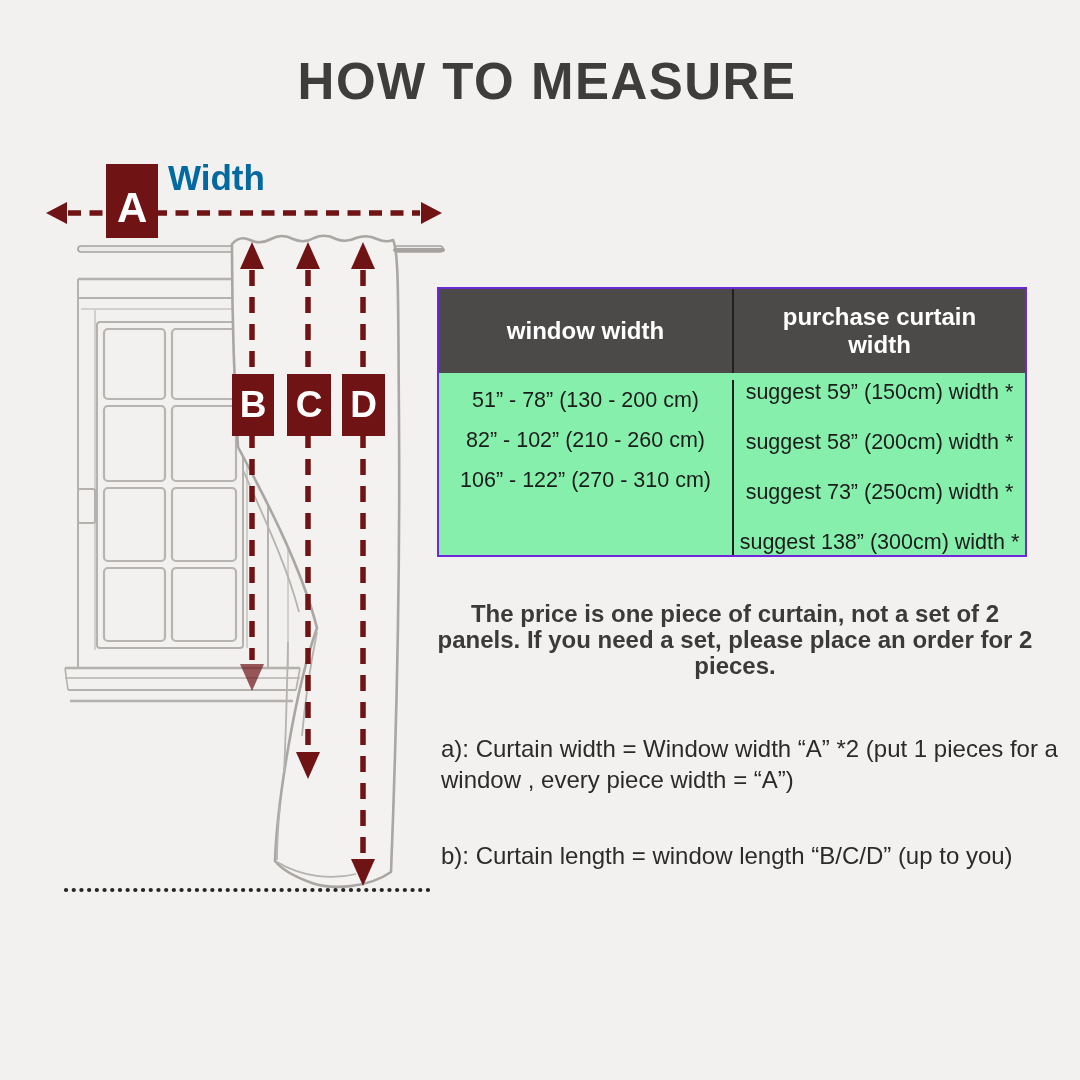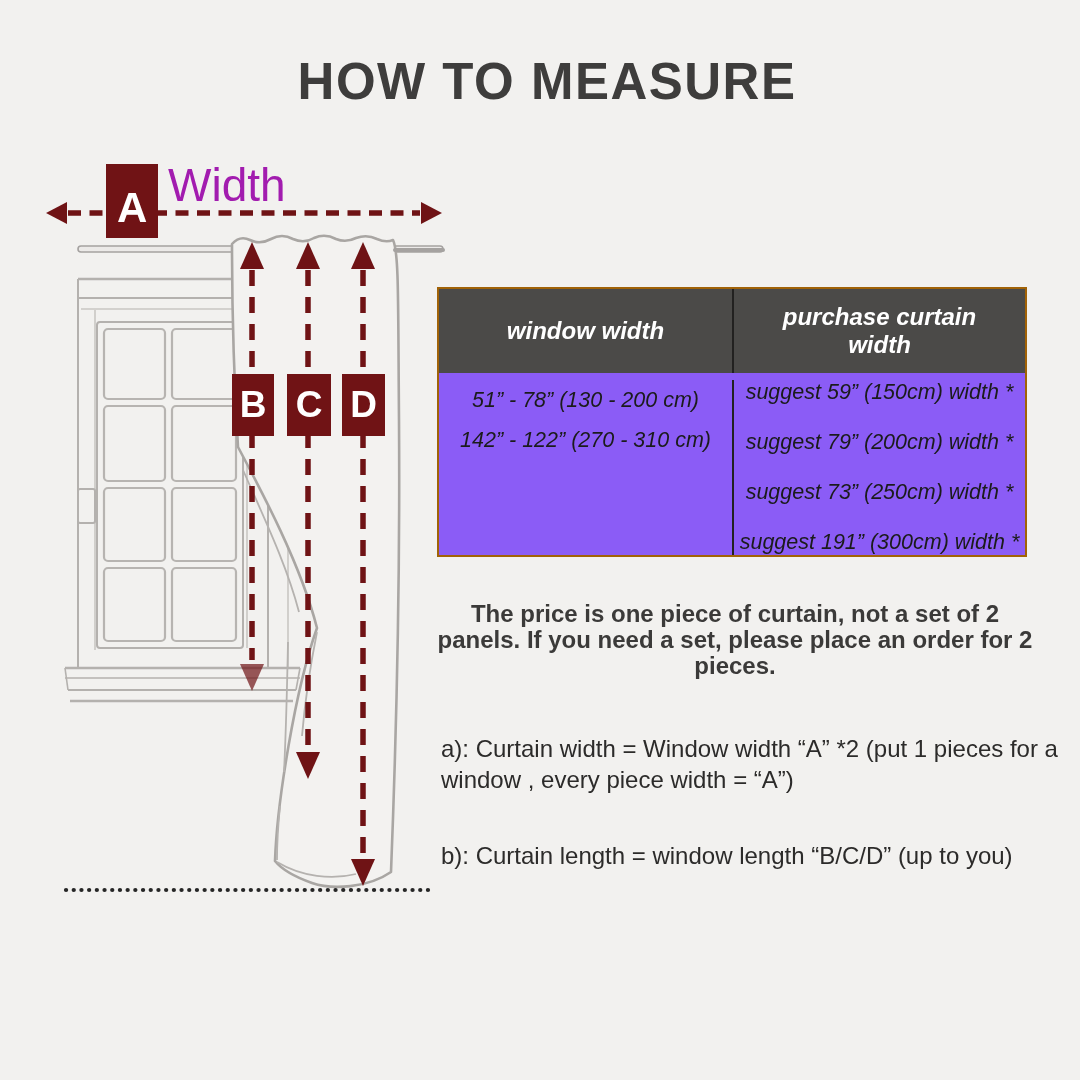--- a/index.html
+++ b/index.html
@@ -12,36 +12,36 @@
   .abs{position:absolute;}
   
   .title{
     left:0;right:0;top:52px;text-align:center;
     font-size:51px;font-weight:700;letter-spacing:1.5px;color:#3e3d3c;
   }
   
   svg.illu{left:0;top:0;width:1080px;height:1080px;}
   
   .width-label{
-    left:168px;top:158px;font-size:46px;font-weight:400;color:#a21caf;
+    left:168px;top:158px;font-size:35px;font-weight:700;color:#0369a1;
   }
   
   .marker{
     display:flex;align-items:center;justify-content:center;
     background:#701315;color:#ffffff;font-weight:700;
   }
   .marker-a{left:106px;top:164px;width:52px;height:74px;font-size:42px;
     align-items:flex-end;justify-content:flex-start;padding:0 0 6px 11px;box-sizing:border-box;}
   .marker-b{left:232px;top:374px;width:42px;height:62px;font-size:37px;}
   .marker-c{left:287px;top:374px;width:44px;height:62px;font-size:37px;}
   .marker-d{left:342px;top:374px;width:43px;height:62px;font-size:37px;}
   
   .size-table{
     left:437px;top:287px;width:590px;height:270px;
-    border:2px solid #a16207;box-sizing:border-box;background:#8b5cf6;font-style:italic;
+    border:2px solid #6d28d9;box-sizing:border-box;background:#86efac;
   }
   .thead{
     display:flex;height:84px;background:#4b4a48;color:#ffffff;
   }
   .th{
     flex:0 0 293px;display:flex;align-items:center;justify-content:center;
     text-align:center;font-size:24px;font-weight:700;line-height:28px;padding:0 24px;
     box-sizing:border-box;
   }
   .th + .th{flex:1 1 auto;border-left:2px solid #222120;}
@@ -166,27 +166,28 @@
   <div class="abs marker marker-d">D</div>
 
   <div class="abs size-table">
     <div class="thead">
       <div class="th">window width</div>
       <div class="th">purchase curtain width</div>
     </div>
     <div class="tbody">
       <div class="tcol">
         <div class="tcell">51” - 78” (130 - 200 cm)</div>
-        <div class="tcell">142” - 122” (270 - 310 cm)</div>
+        <div class="tcell">82” - 102” (210 - 260 cm)</div>
+        <div class="tcell">106” - 122” (270 - 310 cm)</div>
       </div>
       <div class="tcol right">
         <div class="tcell">suggest 59” (150cm) width *</div>
-        <div class="tcell">suggest 79” (200cm) width *</div>
+        <div class="tcell">suggest 58” (200cm) width *</div>
         <div class="tcell">suggest 73” (250cm) width *</div>
-        <div class="tcell">suggest 191” (300cm) width *</div>
+        <div class="tcell">suggest 138” (300cm) width *</div>
       </div>
     </div>
   </div>
 
   <div class="abs price-note">The price is one piece of curtain, not a set of 2 panels. If you need a set, please place an order for 2 pieces.</div>
   <div class="abs note note-a">a): Curtain width = Window width “A” *2 (put 1 pieces for a window , every piece width = “A”)</div>
   <div class="abs note note-b">b): Curtain length = window length “B/C/D” (up to you)</div>
 
 </div>
 

